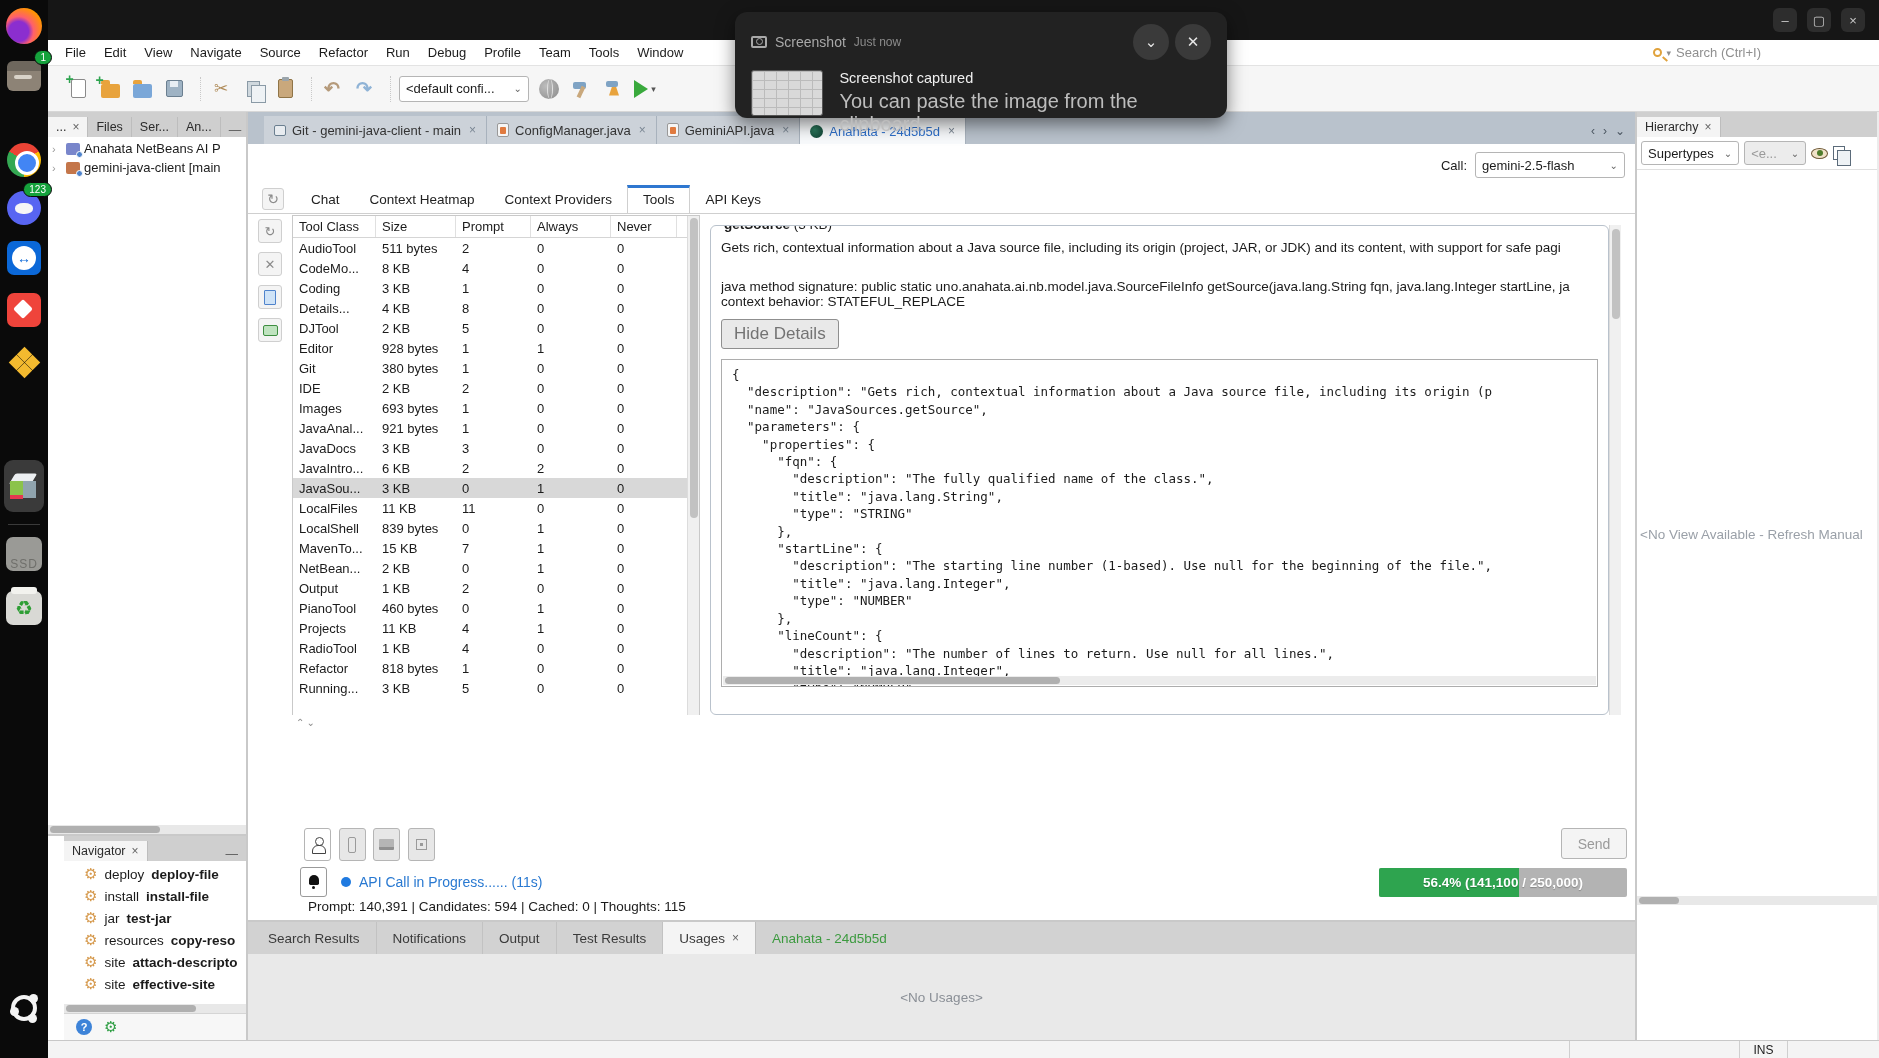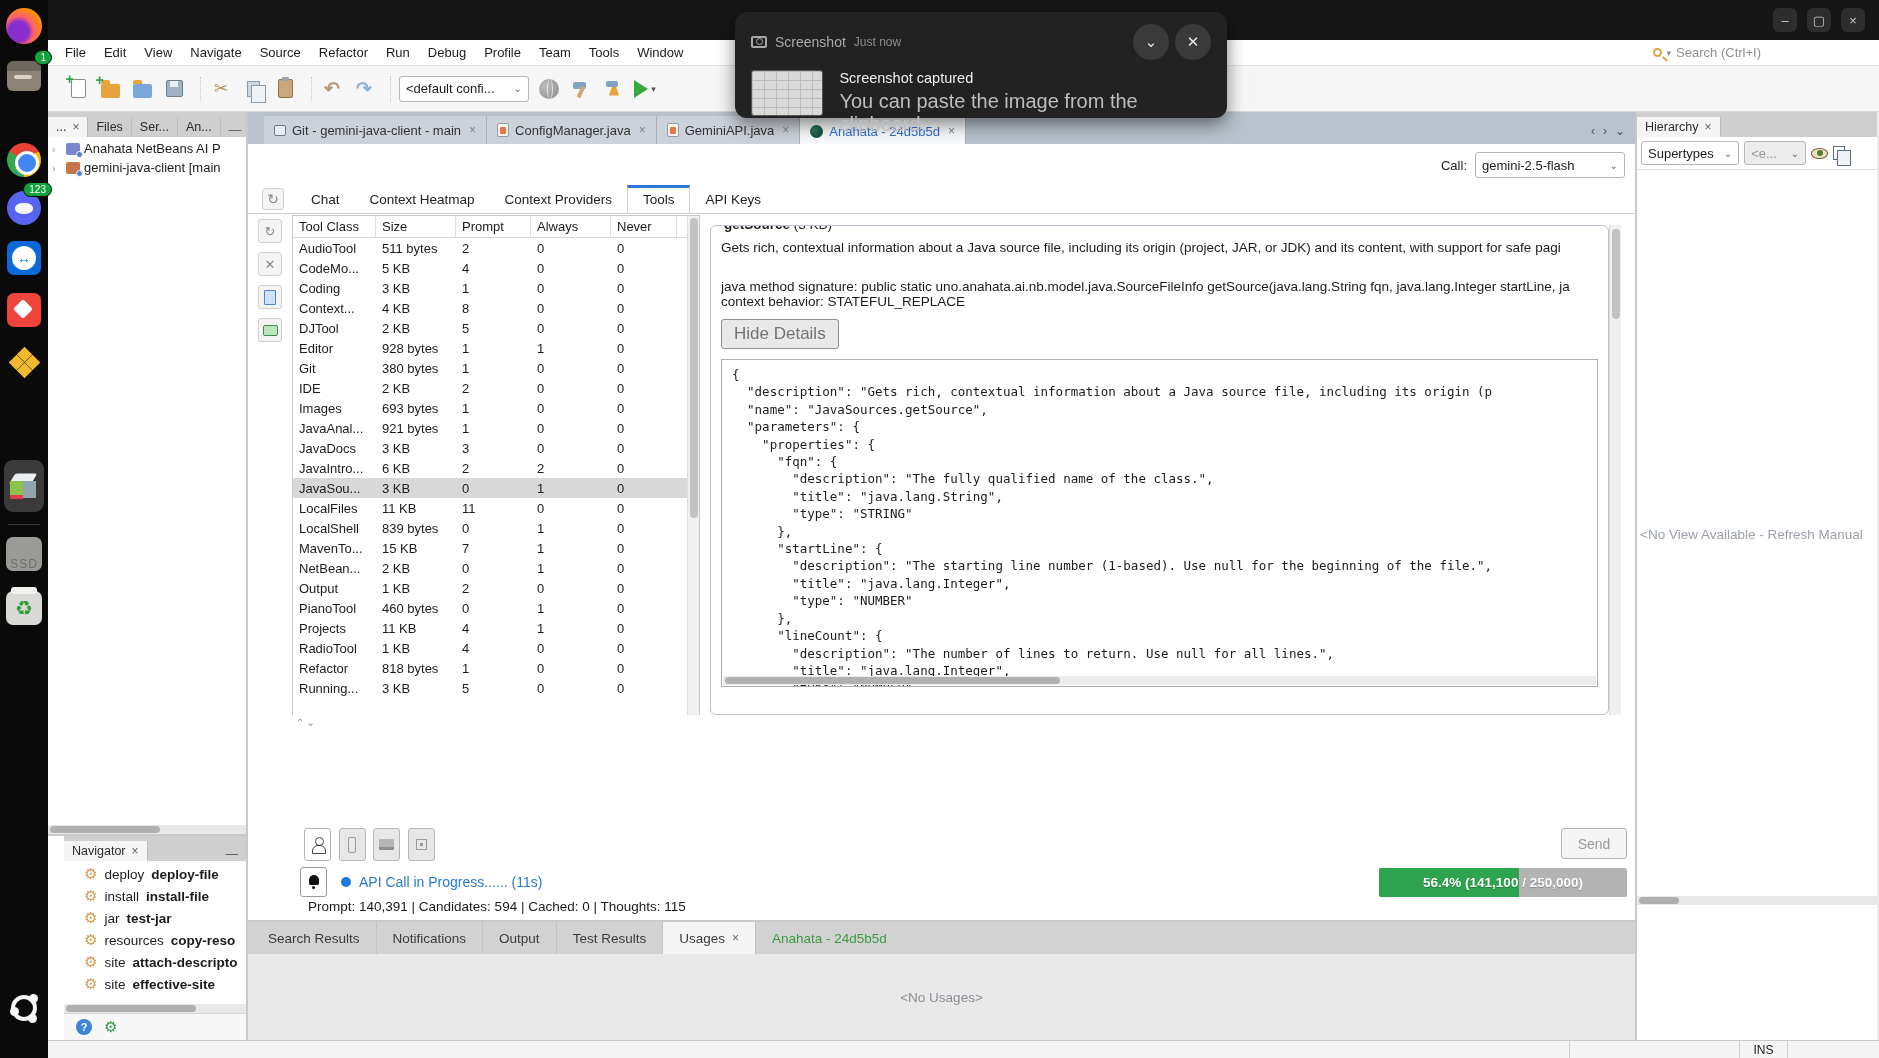--- a/index.html
+++ b/index.html
@@ -541,34 +541,34 @@
               <div id="table-rows">
                   <div class="trow">
                     <div class="tcell c0">AudioTool</div>
                     <div class="tcell c1">511 bytes</div>
                     <div class="tcell c2">2</div>
                     <div class="tcell c3">0</div>
                     <div class="tcell c4">0</div>
                   </div>
                   <div class="trow">
                     <div class="tcell c0">CodeMo...</div>
-                    <div class="tcell c1">5 KB</div>
+                    <div class="tcell c1">8 KB</div>
                     <div class="tcell c2">4</div>
                     <div class="tcell c3">0</div>
                     <div class="tcell c4">0</div>
                   </div>
                   <div class="trow">
                     <div class="tcell c0">Coding</div>
                     <div class="tcell c1">3 KB</div>
                     <div class="tcell c2">1</div>
                     <div class="tcell c3">0</div>
                     <div class="tcell c4">0</div>
                   </div>
                   <div class="trow">
-                    <div class="tcell c0">Context...</div>
+                    <div class="tcell c0">Details...</div>
                     <div class="tcell c1">4 KB</div>
                     <div class="tcell c2">8</div>
                     <div class="tcell c3">0</div>
                     <div class="tcell c4">0</div>
                   </div>
                   <div class="trow">
                     <div class="tcell c0">DJTool</div>
                     <div class="tcell c1">2 KB</div>
                     <div class="tcell c2">5</div>
                     <div class="tcell c3">0</div>

